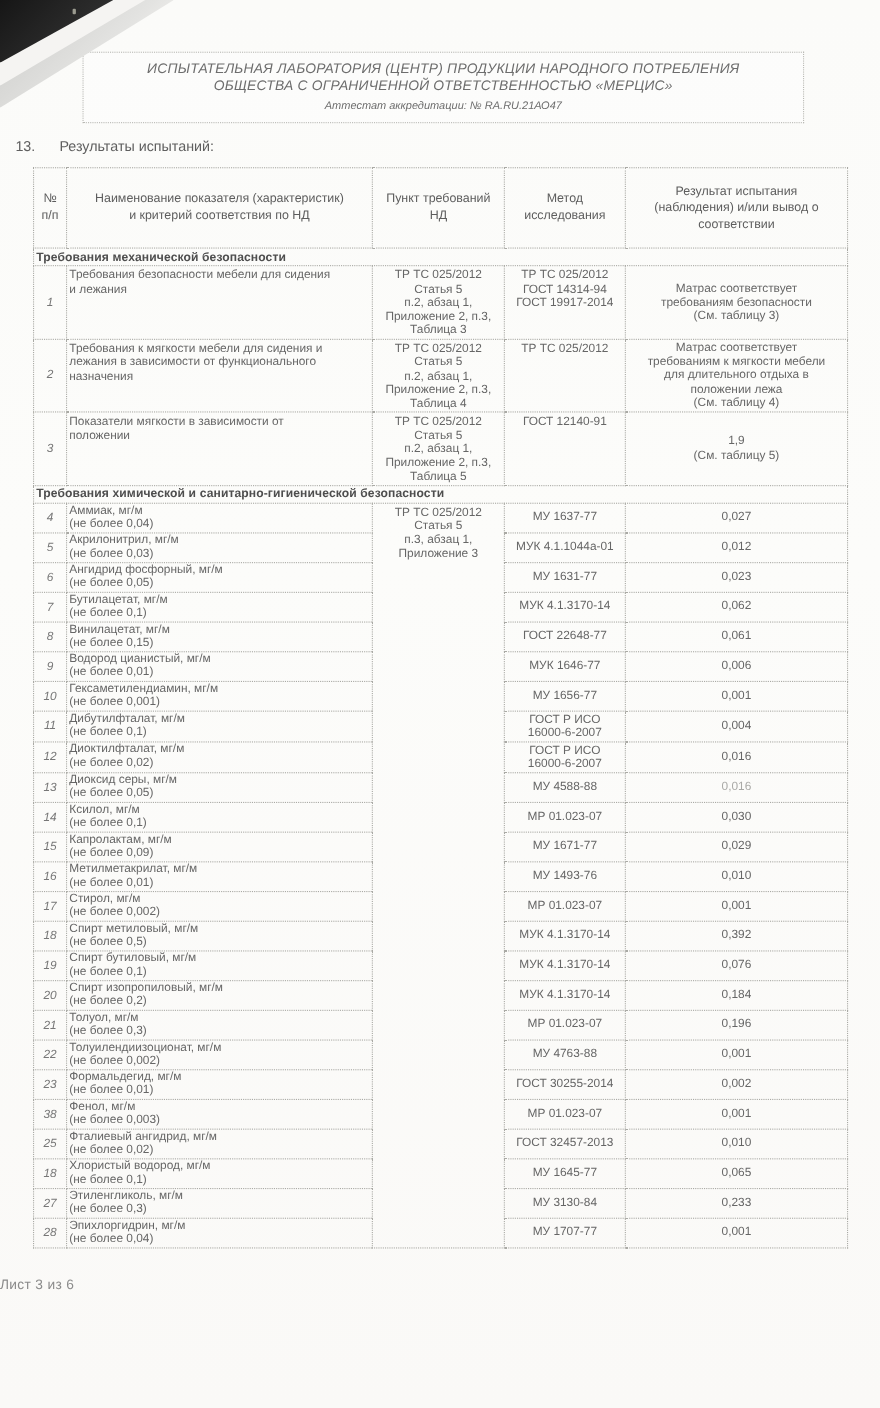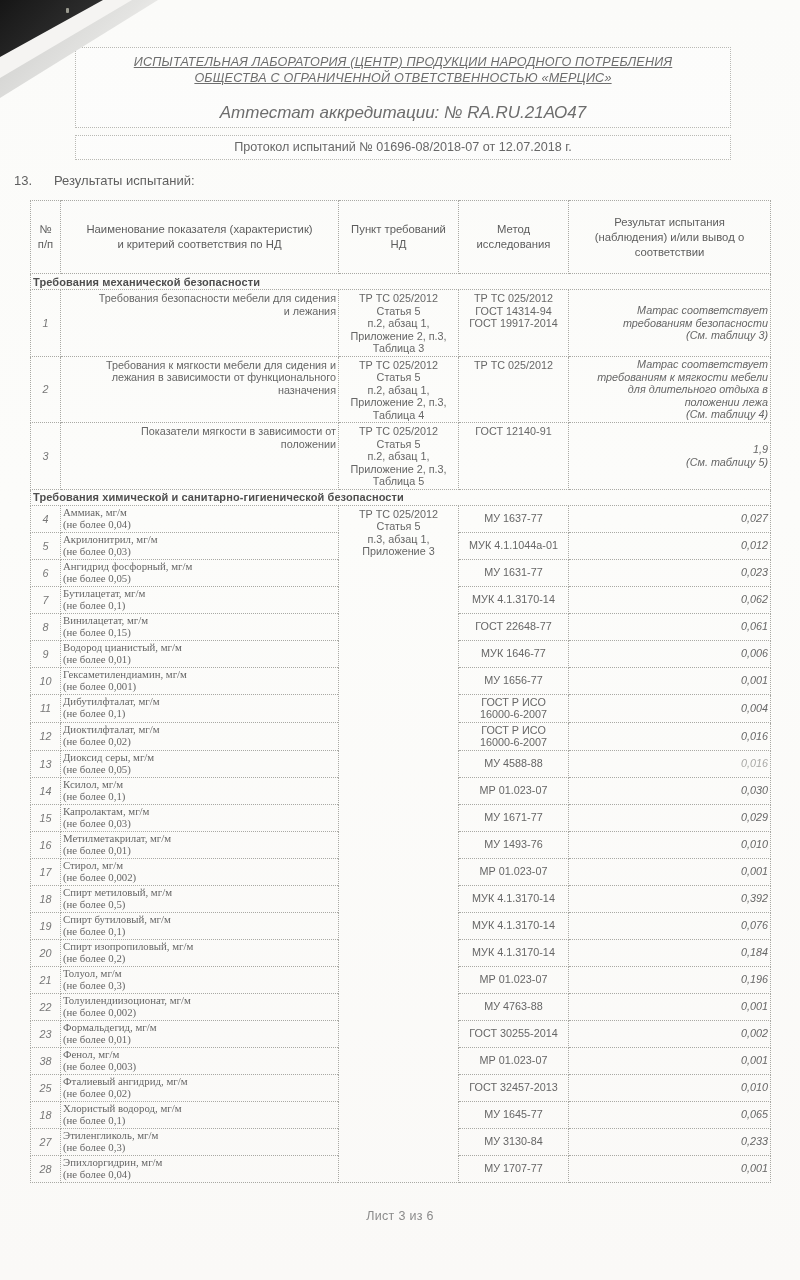--- a/index.html
+++ b/index.html
@@ -13,71 +13,68 @@
         clip-path:polygon(0 0,100% 0,0 100%);}
   .fold-white{position:absolute;left:0;top:0;width:132px;height:78px;background:#f5f4f2;
         clip-path:polygon(0 0,100% 0,0 100%);}
   .fold-dark{position:absolute;left:0;top:0;width:103px;height:57px;
         background:linear-gradient(135deg,#161616,#3a3a3a);
         clip-path:polygon(0 0,100% 0,0 100%);}
   .speck{position:absolute;left:66px;top:8px;width:3px;height:5px;background:#9a9a8f;border-radius:1px;}
 
   .header-box{margin:47px auto 0 75px;width:646px;border:1px dotted #b9b9b4;
         padding:6px 4px 7px;text-align:center;background:rgba(255,255,255,.35);}
-  .hl1,.hl2{font-style:italic;font-size:12.6px;line-height:16px;letter-spacing:.2px;color:#6d6d6d;text-decoration:underline;}
-  .hl3{font-style:italic;font-size:17px;line-height:15px;margin-top:19px;color:#6d6d6d;}
+  .hl1,.hl2{font-style:italic;font-size:12.6px;line-height:16px;letter-spacing:.2px;color:#6d6d6d;}
+  .hl3{font-style:italic;font-size:10px;line-height:15px;margin-top:3px;color:#6d6d6d;}
   .protocol-box{margin:7px auto 0 75px;width:646px;border:1px dotted #b9b9b4;
         padding:4px 4px 5px;text-align:center;font-size:12.6px;color:#676767;
         background:rgba(255,255,255,.35);}
 
   .section-line{margin:13px 0 0 14px;font-size:13px;color:#5f5f5f;}
   .section-line .no{display:inline-block;width:40px;}
 
   table.results{margin:12px 0 0 30px;width:740px;border-collapse:collapse;table-layout:fixed;
         font-size:10.8px;color:#666;}
   col.c1{width:30px;} col.c2{width:278px;} col.c3{width:120px;} col.c4{width:110px;} col.c5{width:202px;}
   table.results th, table.results td{border:1px dotted #a9a9a4;white-space:pre-line;
         padding:1px 2px;vertical-align:middle;overflow:hidden;}
   table.results th{height:70px;font-weight:normal;font-size:11.3px;line-height:15px;
         text-align:center;color:#5d5d5d;}
   td.section-title{border-left:1px dotted #a9a9a4;border-right:1px dotted #a9a9a4;
         font-weight:bold;font-size:11px;color:#4e4e4e;padding:1px 2px 2px 4px;height:13px;
         letter-spacing:.1px;}
   .c-num{font-style:italic;text-align:center;color:#777;}
   .c-name{text-align:left;padding-left:9px;line-height:12.5px;}
   .c-punkt,.c-method{text-align:center;line-height:12.5px;}
-  .c-result{text-align:right;line-height:12.5px;font-style:italic;}
+  .c-result{text-align:center;line-height:12.5px;}
   tr.mech .c-punkt, tr.mech .c-method{vertical-align:top;padding-top:2px;}
-  tr.mech .c-name{vertical-align:top;padding-top:2px;text-align:right;}
+  tr.mech .c-name{vertical-align:top;padding-top:2px;}
   tr.mech .c-num{vertical-align:middle;}
   tr.chem td{height:24px;}
-  tr.chem .c-name{line-height:11.8px;font-family:Liberation Serif, serif;}
+  tr.chem .c-name{line-height:11.8px;}
   .faded{color:#a9a9a6;}
   .shared-punkt{vertical-align:top !important;padding-top:2px !important;}
 
-  .footer{margin-top:26px;text-align:center;font-size:12.5px;color:#8b8b8b;letter-spacing:.3px;}
+  .footer{margin-top:26px;text-align:left;font-size:12.5px;color:#8b8b8b;letter-spacing:.3px;}
 </style>
 </head>
 <body>
 
 <div class="page">
   <div class="fold-shadow"></div>
   <div class="fold-white"></div>
   <div class="fold-dark"></div>
   <div class="speck"></div>
 
   <div class="header-box">
     <div class="hl1">ИСПЫТАТЕЛЬНАЯ ЛАБОРАТОРИЯ (ЦЕНТР) ПРОДУКЦИИ НАРОДНОГО ПОТРЕБЛЕНИЯ</div>
     <div class="hl2">ОБЩЕСТВА С ОГРАНИЧЕННОЙ ОТВЕТСТВЕННОСТЬЮ «МЕРЦИС»</div>
     <div class="hl3">Аттестат аккредитации: № RA.RU.21АО47</div>
   </div>
 
-  <div class="protocol-box">
-    <span>Протокол испытаний № 01696-08/2018-07 от 12.07.2018 г.</span>
-  </div>
 
   <div class="section-line">
     <span class="no">13.</span><span>Результаты испытаний:</span>
   </div>
 
   <table class="results">
     <colgroup>
         <col class="c1">
         <col class="c2">
         <col class="c3">
@@ -231,21 +228,21 @@
         <tr class="chem">
           <td class="c-num">14</td>
           <td class="c-name">Ксилол, мг/м
 (не более 0,1)</td>
           <td class="c-method">МР 01.023-07</td>
           <td class="c-result">0,030</td>
         </tr>
         <tr class="chem">
           <td class="c-num">15</td>
           <td class="c-name">Капролактам, мг/м
-(не более 0,03)</td>
+(не более 0,09)</td>
           <td class="c-method">МУ 1671-77</td>
           <td class="c-result">0,029</td>
         </tr>
         <tr class="chem">
           <td class="c-num">16</td>
           <td class="c-name">Метилметакрилат, мг/м
 (не более 0,01)</td>
           <td class="c-method">МУ 1493-76</td>
           <td class="c-result">0,010</td>
         </tr>

